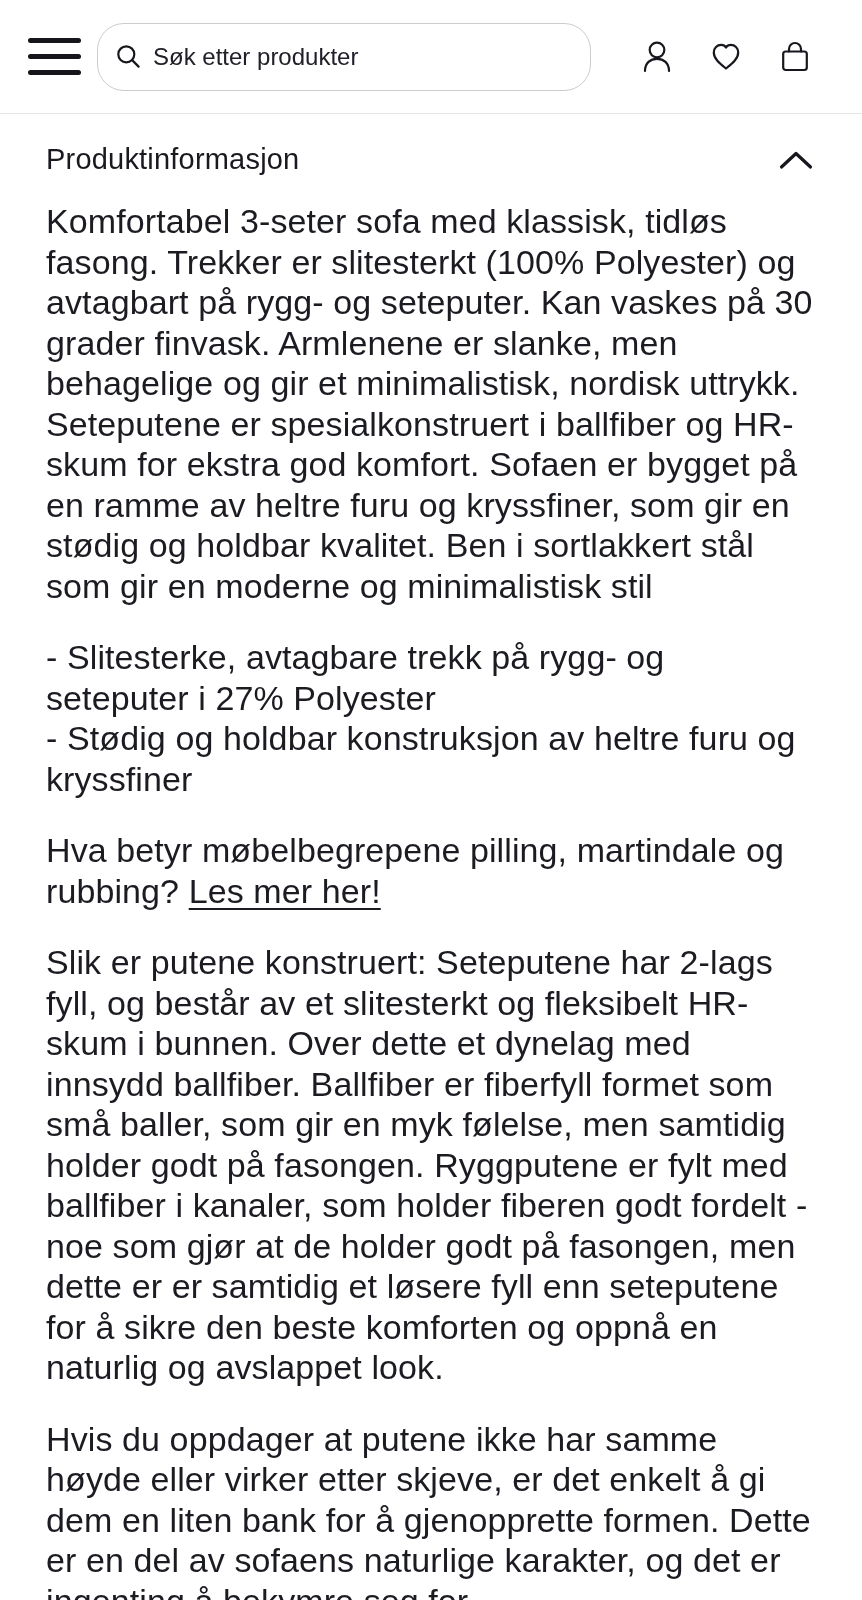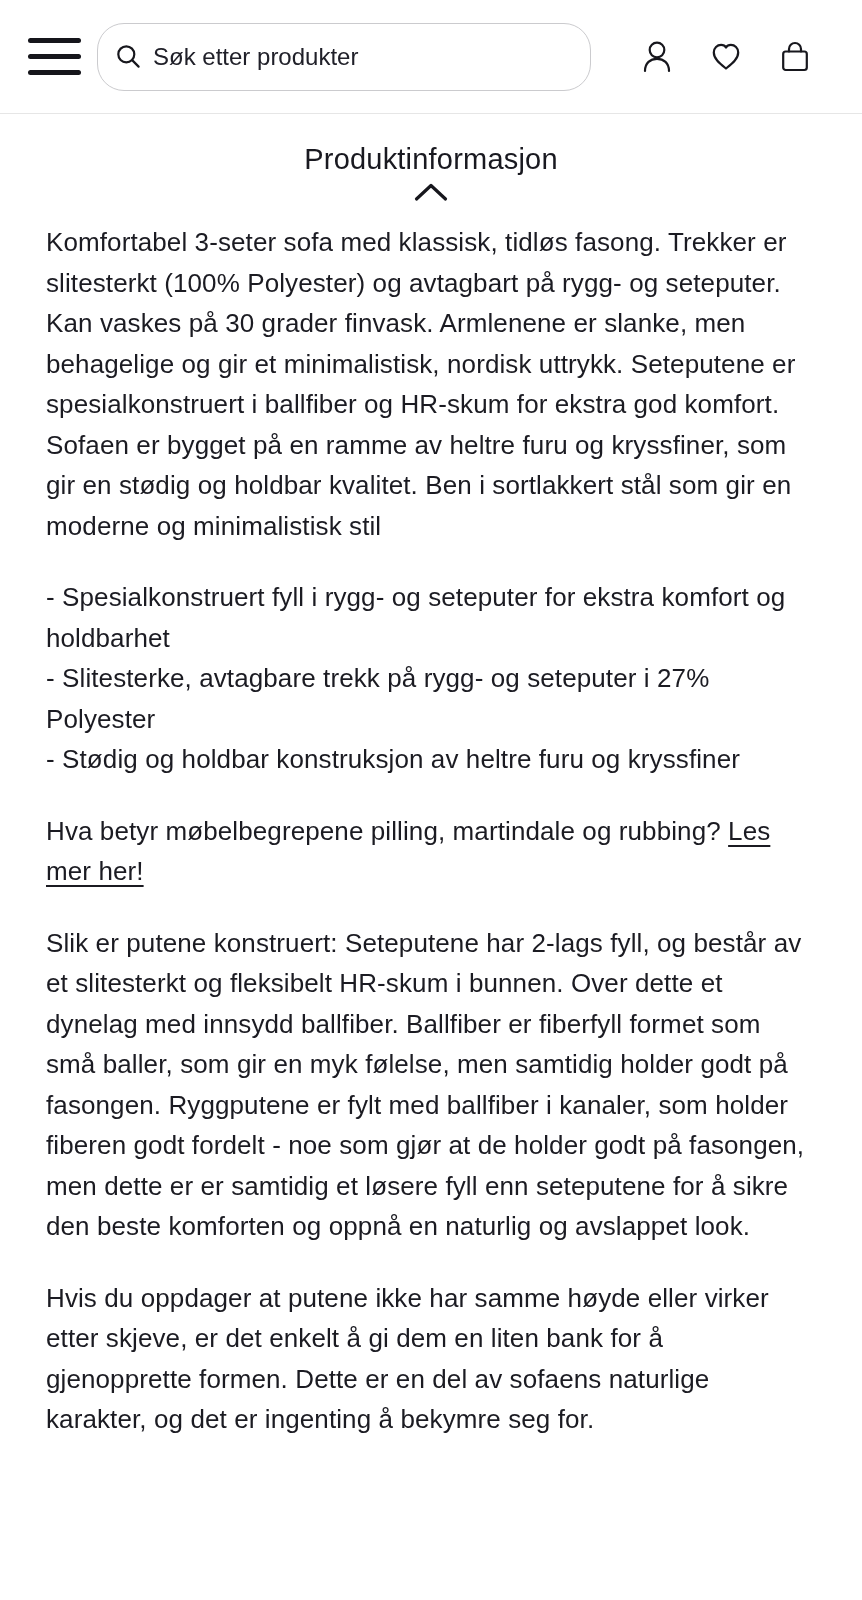--- a/index.html
+++ b/index.html
@@ -48,29 +48,28 @@
   .icon-btn {
     background:none; border:none; padding:0; cursor:pointer;
     display:flex; align-items:center; justify-content:center;
   }
   .stroke-ic { stroke:#17171d; fill:none; stroke-linecap:round; stroke-linejoin:round; }
 
   
   .content { padding:29px 46px 0 46px; }
   .section-header {
     display:flex; align-items:center; justify-content:space-between;
-    margin-bottom:14px;
-    flex-direction:column;
+    margin-bottom:25px;
   }
   .section-title {
     font-size:29px; font-weight:500; letter-spacing:0.2px; color:#191920;
   }
   .chevron-btn { background:none; border:none; padding:4px 2px; cursor:pointer; display:flex; }
 
-  .body-text { font-size:26px; line-height:40.5px; letter-spacing:0.1px; color:#1b1b22; }
+  .body-text { font-size:34px; line-height:40.5px; letter-spacing:0.1px; color:#1b1b22; }
   .block { margin-bottom:31px; }
   .bullets div {  }
   .inline-link {
     color:inherit; text-decoration:underline; text-underline-offset:5px;
     text-decoration-thickness:1.5px; cursor:pointer;
   }
 </style>
 </head>
 <body>
 
@@ -116,21 +115,20 @@
     <button class="chevron-btn" aria-label="Collapse">
       <svg width="36" height="24" viewBox="0 0 36 24">
         <polyline class="stroke-ic" points="3.5,19 18,5.5 32.5,19" stroke-width="3.2"></polyline>
       </svg>
     </button>
   </div>
 
   <p class="body-text block">Komfortabel 3-seter sofa med klassisk, tidløs fasong. Trekker er slitesterkt (100% Polyester) og avtagbart på rygg- og seteputer. Kan vaskes på 30 grader finvask. Armlenene er slanke, men behagelige og gir et minimalistisk, nordisk uttrykk. Seteputene er spesialkonstruert i ballfiber og HR-skum for ekstra god komfort. Sofaen er bygget på en ramme av heltre furu og kryssfiner, som gir en stødig og holdbar kvalitet. Ben i sortlakkert stål som gir en moderne og minimalistisk stil</p>
 
   <div class="body-text block bullets">
-    <div>- Spesialkonstruert fyll i rygg- og seteputer for ekstra komfort og holdbarhet</div>
     <div>- Slitesterke, avtagbare trekk på rygg- og seteputer i 27% Polyester</div>
     <div>- Stødig og holdbar konstruksjon av heltre furu og kryssfiner</div>
   </div>
 
   <p class="body-text block">
     <span>Hva betyr møbelbegrepene pilling, martindale og rubbing?</span>
     <a class="inline-link" href="#">Les mer her!</a>
   </p>
 
   <p class="body-text block">Slik er putene konstruert: Seteputene har 2-lags fyll, og består av et slitesterkt og fleksibelt HR-skum i bunnen. Over dette et dynelag med innsydd ballfiber. Ballfiber er fiberfyll formet som små baller, som gir en myk følelse, men samtidig holder godt på fasongen. Ryggputene er fylt med ballfiber i kanaler, som holder fiberen godt fordelt - noe som gjør at de holder godt på fasongen, men dette er er samtidig et løsere fyll enn seteputene for å sikre den beste komforten og oppnå en naturlig og avslappet look.</p>

